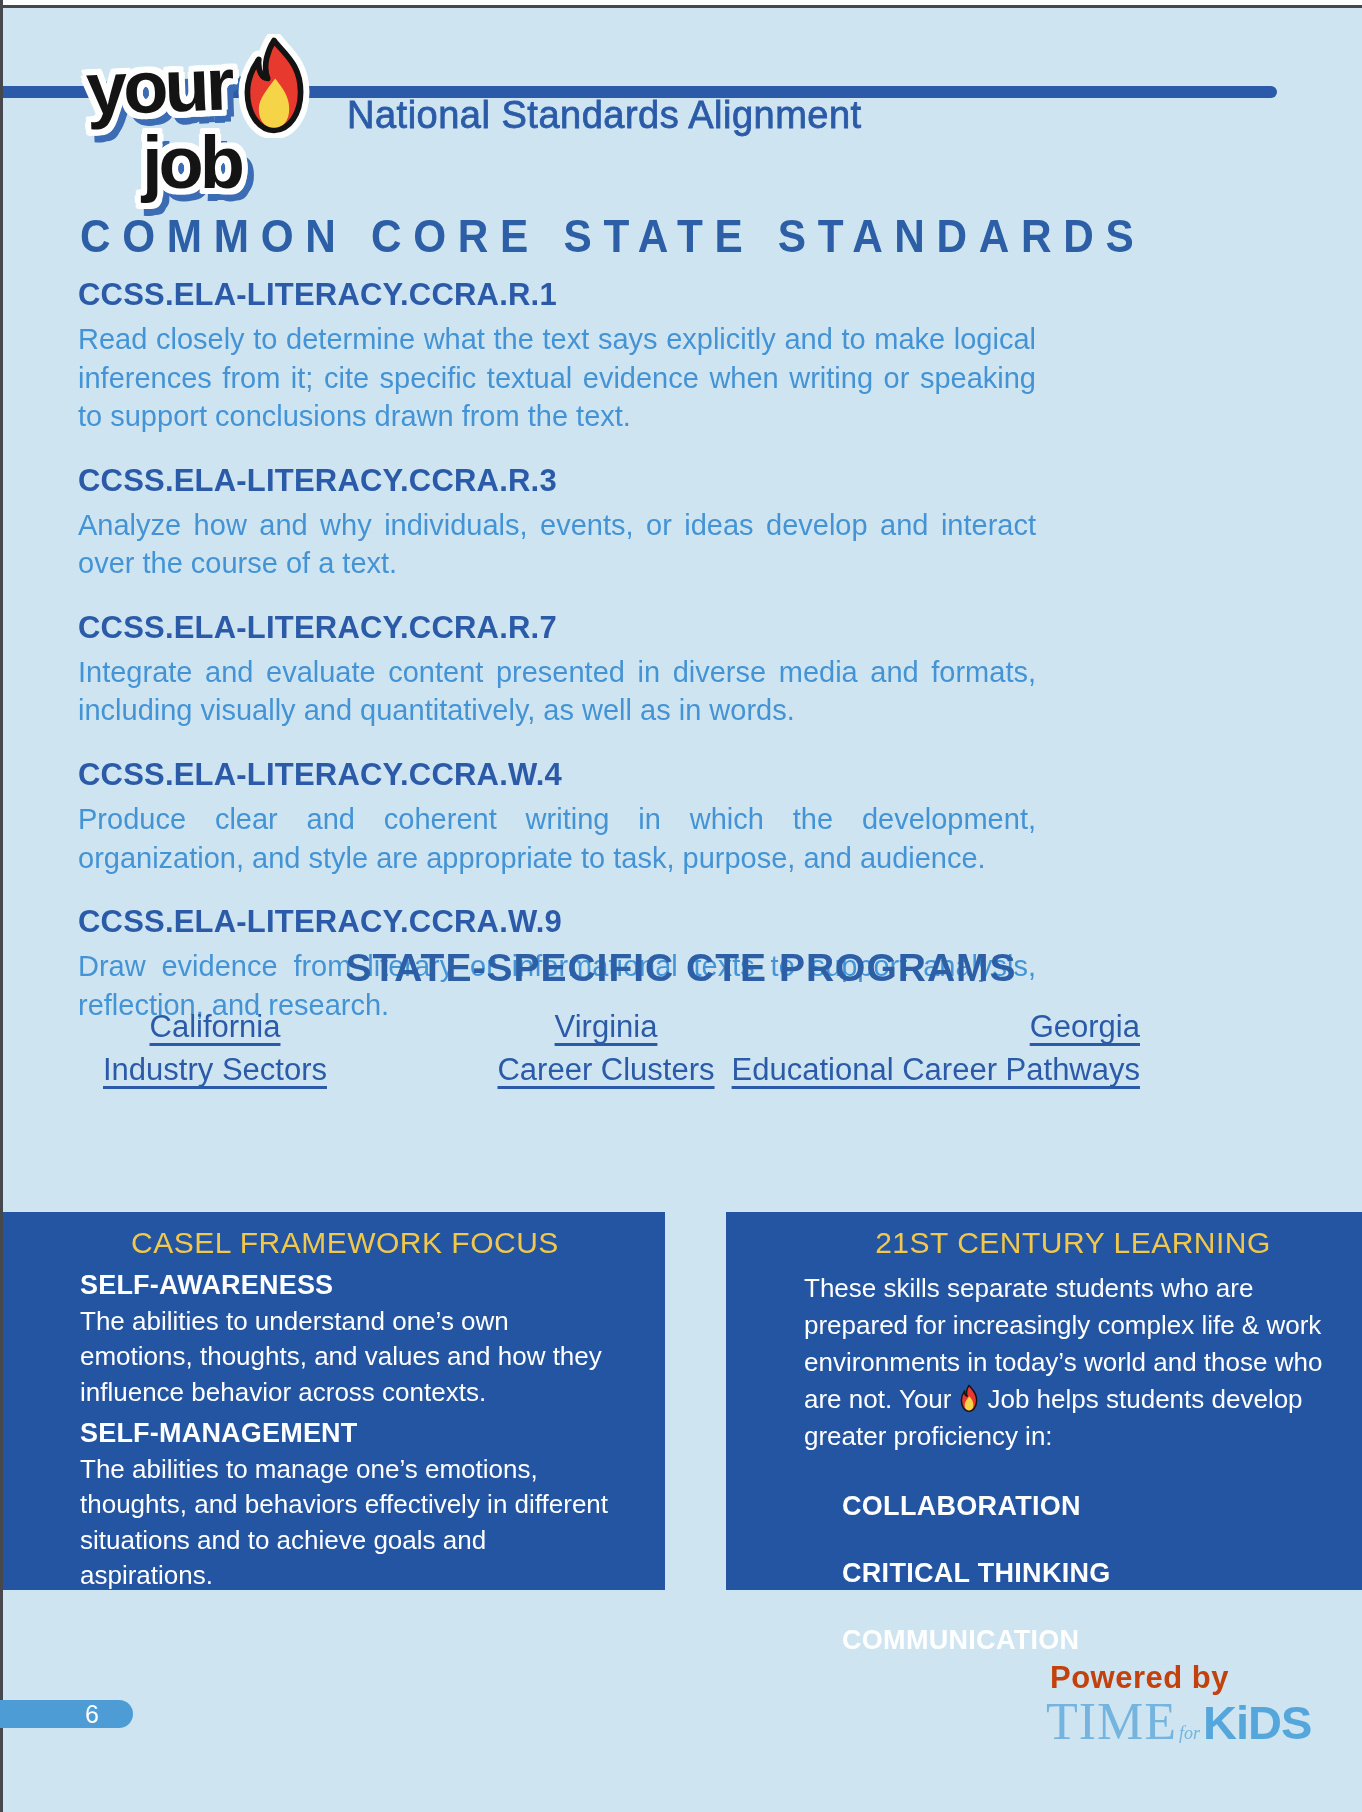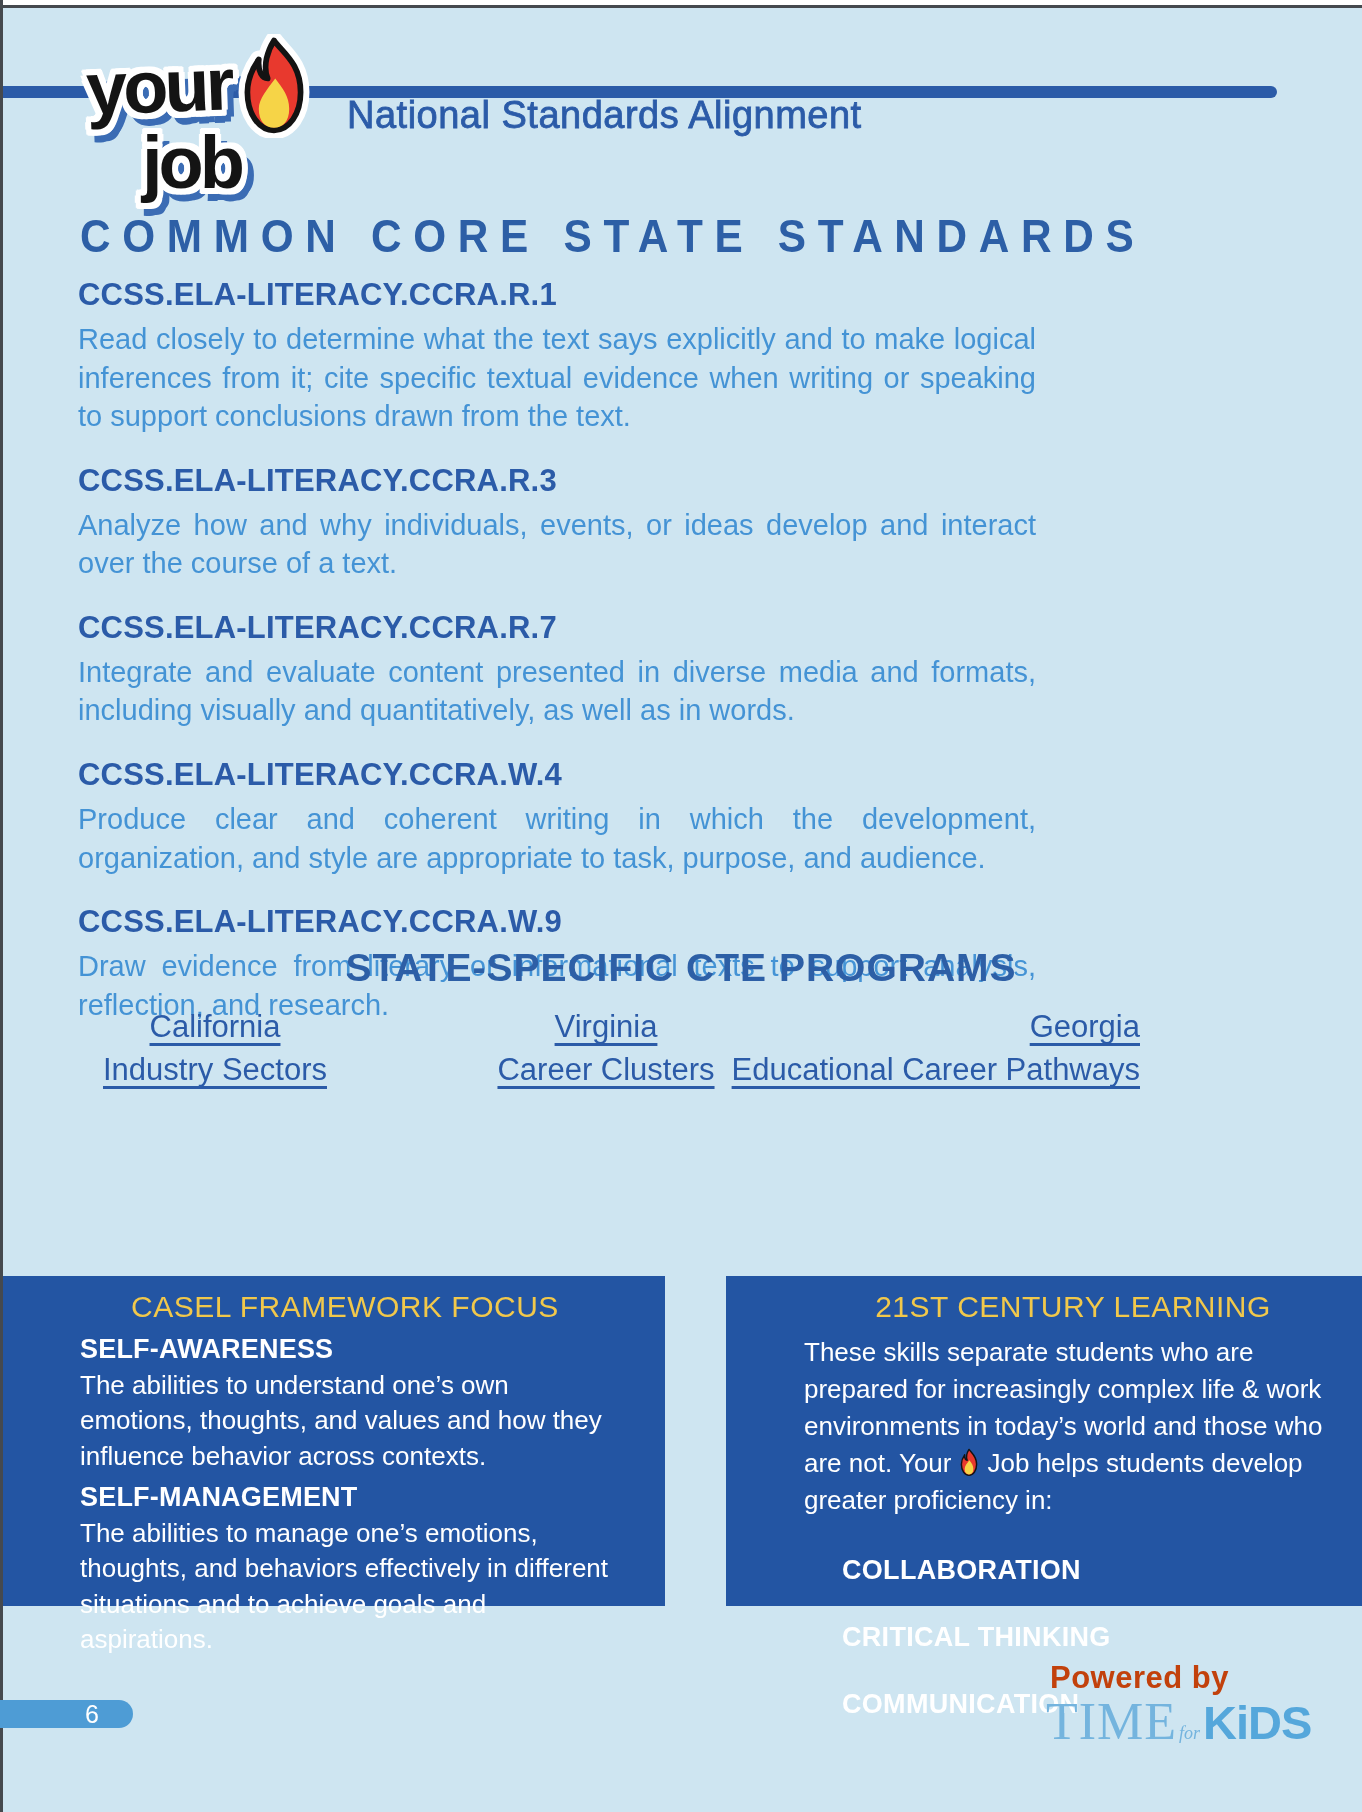--- a/index.html
+++ b/index.html
@@ -41,21 +41,21 @@
 
   
   .cte-heading { position:absolute; left:0; right:0; top:946px; text-align:center; font-size:39px; font-weight:bold; color:#2d5fa6; letter-spacing:1px; }
   .cte-col { position:absolute; top:1005px; text-align:center; font-size:31px; line-height:1.4; }
   .cte-col a { color:#2b5ba8; text-decoration:underline; text-decoration-thickness:2.5px; text-underline-offset:6px; }
   .cte-c1 { left:75px;  width:280px; }
   .cte-c2 { left:446px; width:230px;margin-left:45px; }
   .cte-c3 { left:700px; width:440px;text-align:right; }
 
   
-  .box { position:absolute; top:1276px; height:330px; background:#2355a3; color:#ffffff; box-sizing:border-box; }
+  .box { position:absolute; top:1212px; height:378px; background:#2355a3; color:#ffffff; box-sizing:border-box; }
   .box-left  { left:0;     width:665px; padding:14px 55px 0 80px; }
   .box-right { left:698px; width:664px; padding:14px 48px 0 78px;margin-left:28px; }
   .box-title { text-align:center; color:#f1c84b; font-size:30px; margin:0 0 10px 0; letter-spacing:.5px; }
   .box-sub { font-size:27px; font-weight:bold; margin:8px 0 3px 0; letter-spacing:.2px; }
   .box p { font-size:26px; line-height:1.36; margin:0; }
   .box-right p.intro { line-height:1.42; }
   .skill { font-size:27px; font-weight:bold; margin:36px 0 0 38px; letter-spacing:.3px; }
   .skill:first-of-type { margin-top:30px; }
   .flame-small { width:22px; height:29px; vertical-align:-5px; margin:0 7px; }
 

